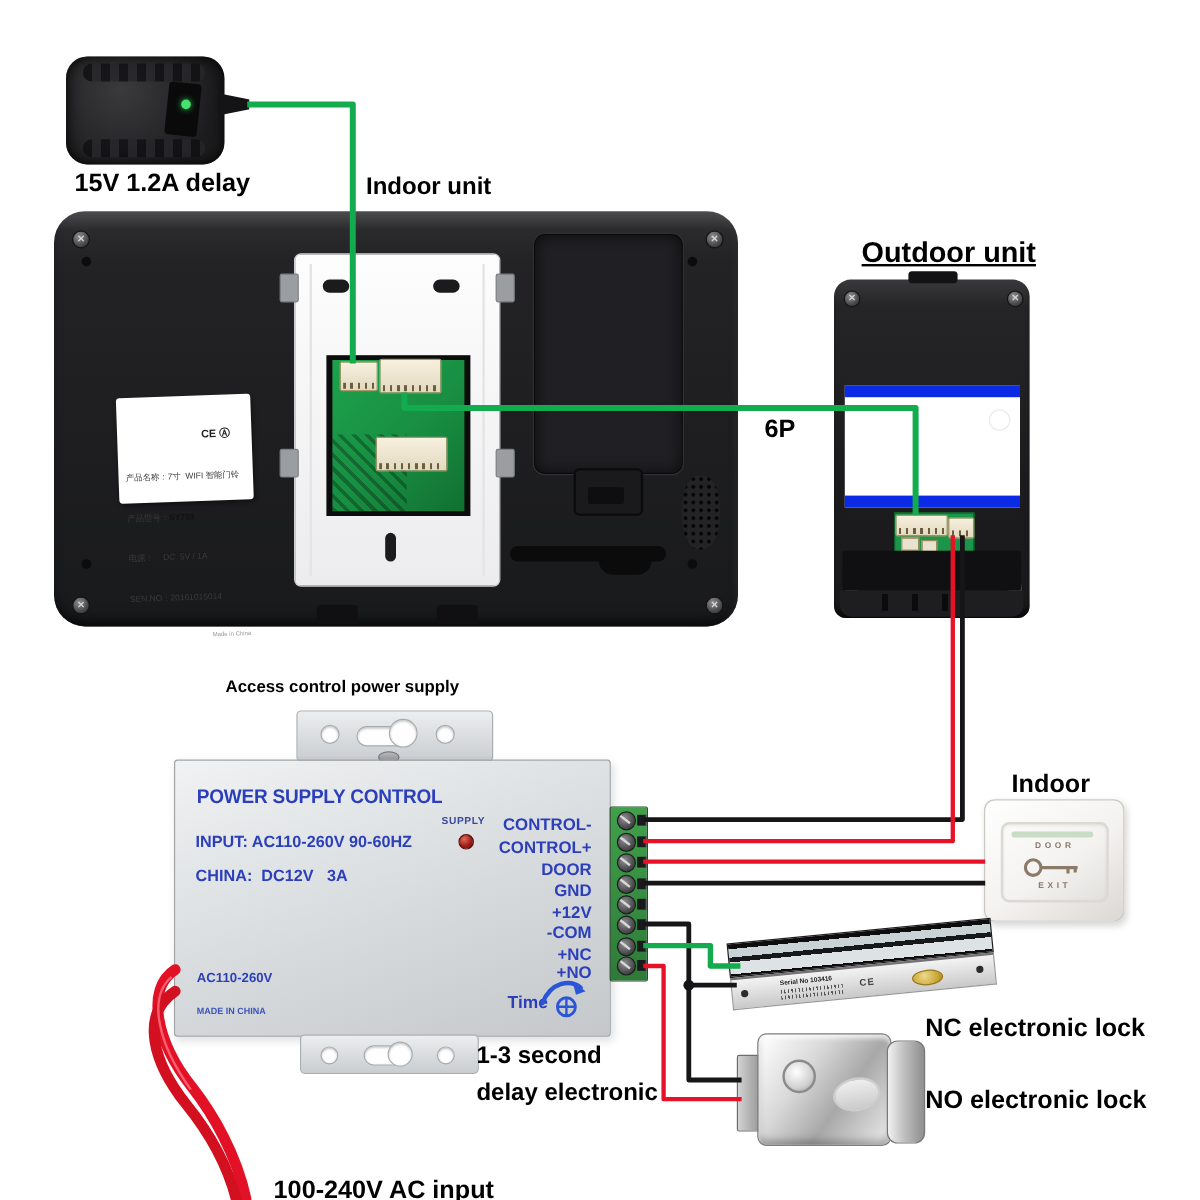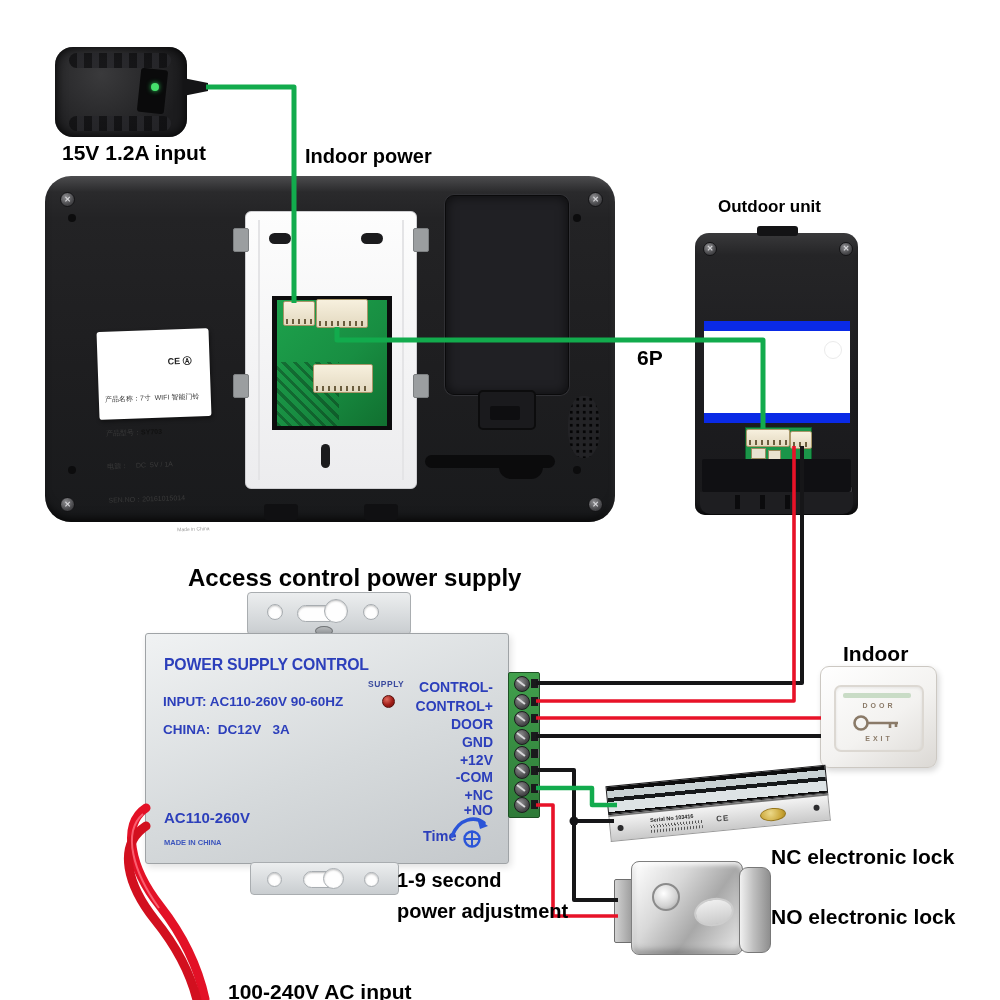--- a/index.html
+++ b/index.html
@@ -77,21 +77,21 @@
     background:linear-gradient(160deg,#f0f2f3,#d6dadc 55%,#c4c8cb);border:1px solid #9fa3a6;
     box-shadow:2px 3px 7px rgba(0,0,0,.12);}
   .blue{color:#2c3fbb;}
   .psubox .title{left:18px;top:21px;font-size:16.5px;font-weight:700;letter-spacing:-.2px;
     transform:scaleX(.96);transform-origin:left;white-space:pre;}
   .psubox .line1{left:17px;top:60px;font-size:13.5px;font-weight:700;white-space:pre;}
   .psubox .line2{left:17px;top:88px;font-size:13.5px;font-weight:700;white-space:pre;}
   .psubox .pwr{left:222px;top:45px;font-size:8.5px;font-weight:700;color:#3a4a9e;letter-spacing:.5px;}
   .psubox .led{left:236px;top:61px;width:11px;height:11px;border-radius:50%;
     background:radial-gradient(circle at 35% 30%,#e06a5d,#a01d17 55%,#6d0f0c);border:1px solid #57100c;}
-  .psubox .volt{left:18px;top:175px;font-size:15px;font-weight:700;}
+  .psubox .volt{left:18px;top:175px;font-size:11px;font-weight:700;}
   .psubox .made{left:18px;top:204px;font-size:7.5px;font-weight:700;color:#3c55bd;}
   .psubox .time{left:277px;top:194px;font-size:14.5px;font-weight:700;}
   .term{position:absolute;left:255px;width:92px;text-align:right;font-size:14px;font-weight:700;color:#2c3fbb;line-height:1;white-space:pre;}
   .tblock{left:508px;top:672px;width:30px;height:144px;border-radius:2px;
     background:linear-gradient(180deg,#41a04c,#2e7a38);border:1px solid #1d5024;}
   .tscrew{position:absolute;left:514px;width:14px;height:14px;border-radius:50%;border:1px solid #1c1c1e;
     background:radial-gradient(circle at 38% 35%,#909092,#4a4a4c 62%,#2e2e30);}
   .tscrew:after{content:"";position:absolute;left:1px;top:5px;width:10px;height:2px;background:#d8d8da;transform:rotate(38deg);}
   .tpin{position:absolute;left:531px;width:7px;height:9px;background:#1a1a1c;border-right:1px solid #6a6a6c;}
 
@@ -319,25 +319,25 @@
     <path d="M536,770 L574,770 L574,900 L618,900" fill="none" stroke="#161618" stroke-width="4" stroke-linejoin="round"></path>
     <path d="M574,821 L614,821" fill="none" stroke="#161618" stroke-width="4"></path>
     <circle cx="574" cy="821" r="4.5" fill="#141416"></circle>
     <path d="M536,788 L592,788 L592,805 L617,805" fill="none" stroke="#12ab4d" stroke-width="4.5" stroke-linejoin="round"></path>
     <path d="M536,805 L553,805 L553,916 L618,916" fill="none" stroke="#e81228" stroke-width="3.6" stroke-linejoin="round"></path>
     <path d="M146,808 C121,824 130,868 160,906 C178,929 197,962 205,999" fill="none" stroke="#e31126" stroke-width="9" stroke-linecap="round"></path>
     <path d="M146,826 C116,846 128,886 155,920 C172,941 189,968 197,1000" fill="none" stroke="#d2101f" stroke-width="9" stroke-linecap="round"></path>
     <path d="M143,814 C122,832 133,872 159,908" fill="none" stroke="#ff6b7c" stroke-width="2" opacity=".85"></path>
   </svg>
 
-  <div class="lbl" style="left:62px;top:141px;font-size:21px;">15V 1.2A input</div>
-  <div class="lbl" style="left:305px;top:145px;font-size:20px;">Indoor power</div>
-  <div class="lbl" style="left:718px;top:197px;font-size:17px;">Outdoor unit</div>
+  <div class="lbl" style="left:62px;top:141px;font-size:21px;">15V 1.2A delay</div>
+  <div class="lbl" style="left:305px;top:145px;font-size:20px;">Indoor unit</div>
+  <div class="lbl" style="left:718px;top:197px;font-size:24px;text-decoration:underline;">Outdoor unit</div>
   <div class="lbl" style="left:637px;top:346px;font-size:21px;">6P</div>
-  <div class="lbl" style="left:188px;top:564px;font-size:24px;">Access control power supply</div>
+  <div class="lbl" style="left:188px;top:564px;font-size:14px;">Access control power supply</div>
   <div class="lbl" style="left:843px;top:642px;font-size:21px;">Indoor</div>
   <div class="lbl" style="left:771px;top:845px;font-size:21px;">NC electronic lock</div>
   <div class="lbl" style="left:771px;top:905px;font-size:21px;">NO electronic lock</div>
-  <div class="lbl" style="left:397px;top:869px;font-size:20px;">1-9 second</div>
-  <div class="lbl" style="left:397px;top:900px;font-size:20px;">power adjustment</div>
+  <div class="lbl" style="left:397px;top:869px;font-size:20px;">1-3 second</div>
+  <div class="lbl" style="left:397px;top:900px;font-size:20px;">delay electronic</div>
   <div class="lbl" style="left:228px;top:980px;font-size:21px;">100-240V AC input</div>
 
 </div>
 
 </body></html>

